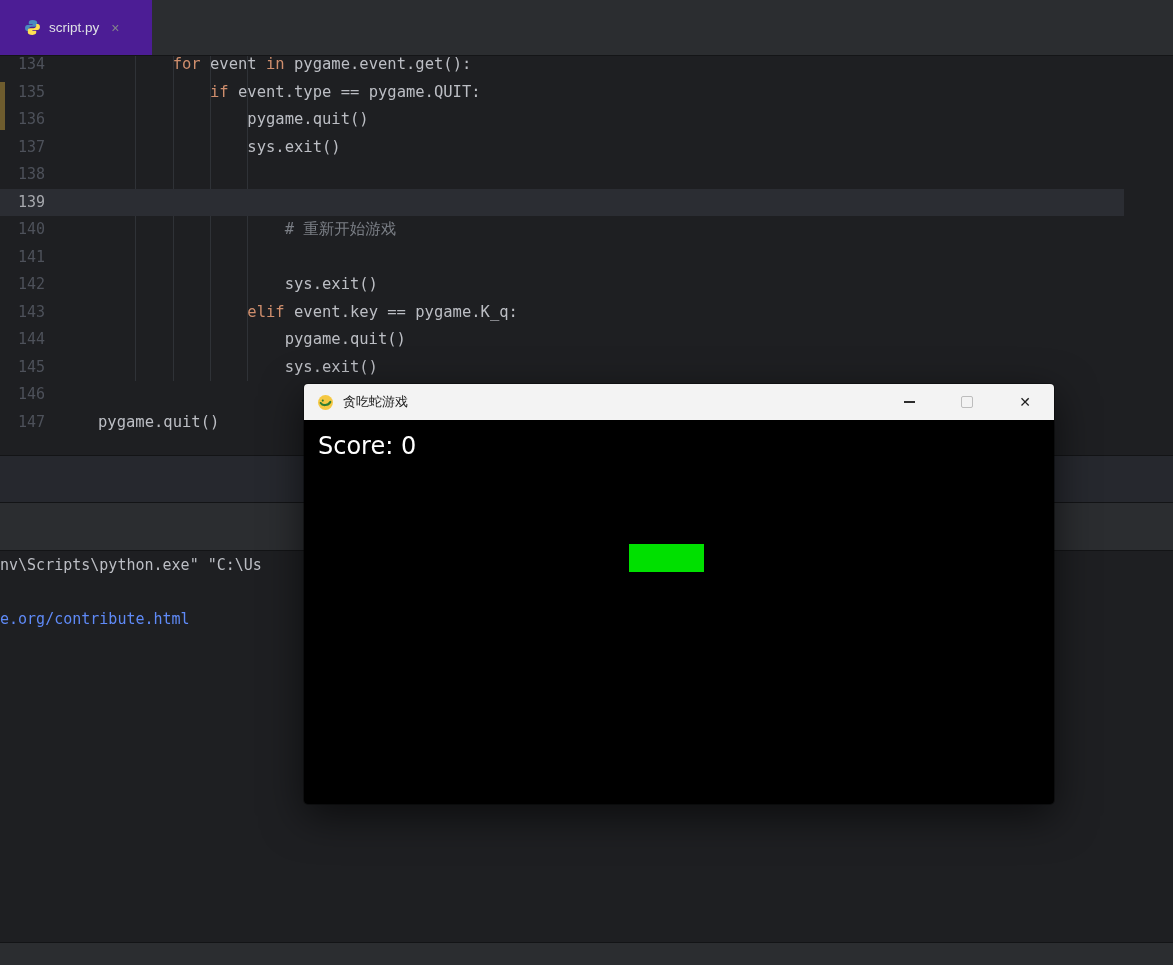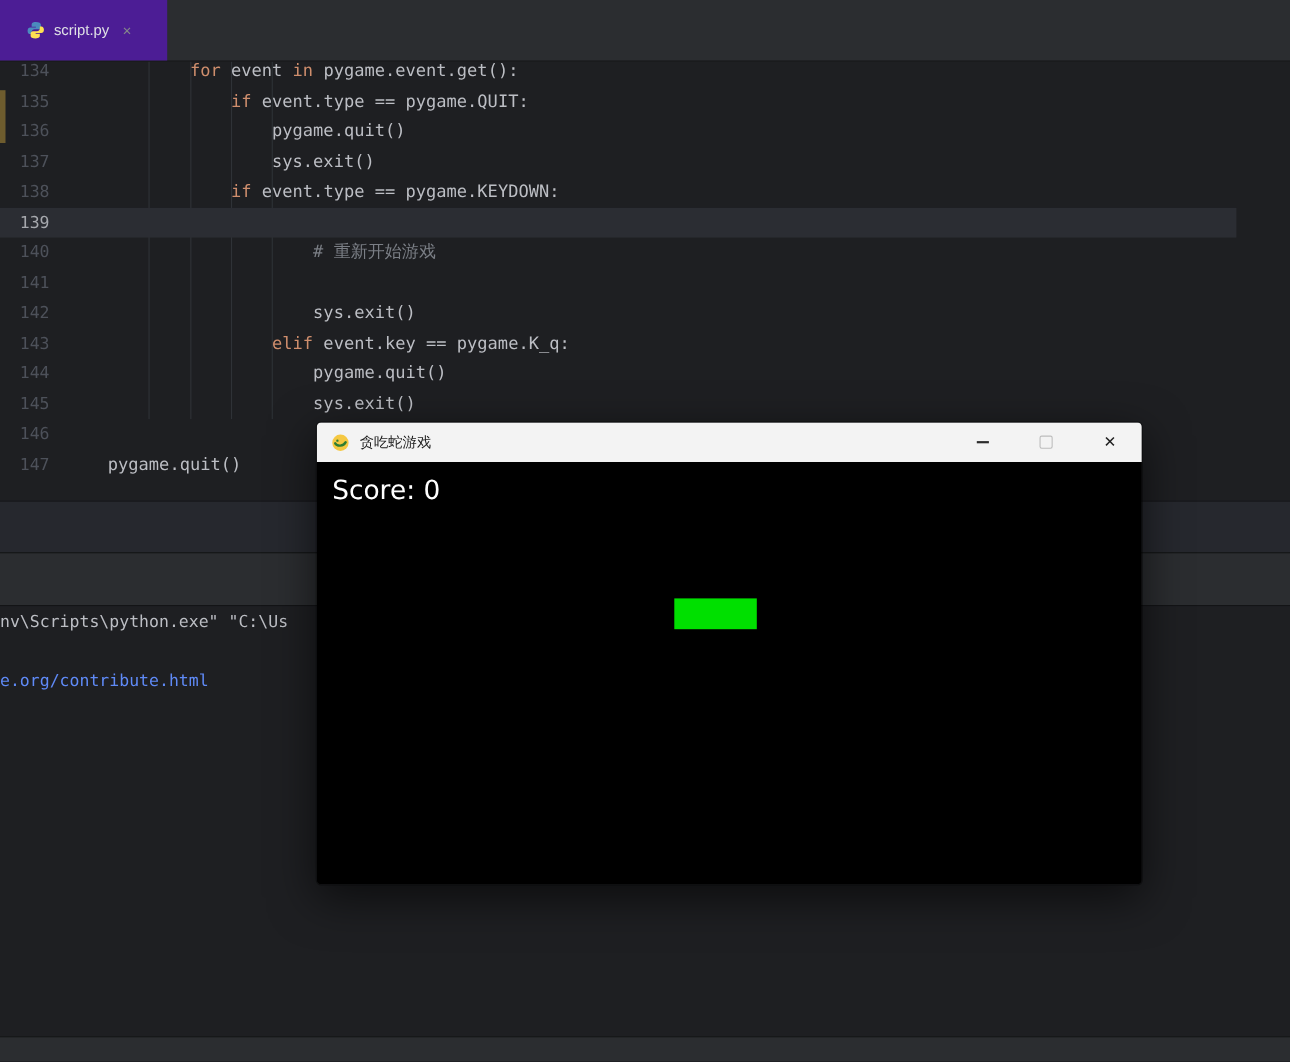--- a/index.html
+++ b/index.html
@@ -35,21 +35,21 @@
     border-top:1px solid #131416;box-sizing:border-box;}
   .band-b{position:absolute;left:0;right:0;top:502px;height:49px;background:#2b2d30;
     border-top:1px solid #131416;border-bottom:1px solid #131416;box-sizing:border-box;}
   .console-line{position:absolute;left:0;font-size:15px;color:#bcbec4;white-space:pre;}
   .console-line.l1{top:556px;}
   .console-link{position:absolute;left:0;top:610px;font-size:15px;color:#5f8af7;
     white-space:pre;cursor:pointer;}
   .statusbar{position:absolute;left:0;right:0;top:942px;height:23px;background:#2b2d30;
     border-top:1px solid #131416;box-sizing:border-box;}
   
-  .gwin{position:absolute;left:288px;top:384px;width:750px;border-radius:4px;overflow:hidden;
+  .gwin{position:absolute;left:304px;top:384px;width:750px;border-radius:4px;overflow:hidden;
     z-index:10;box-shadow:0 12px 42px rgba(0,0,0,.6),0 0 0 1px rgba(0,0,0,.35);}
   .gtitle{height:36px;background:#f3f3f3;display:flex;align-items:center;
     font-family:"Liberation Sans",sans-serif;font-size:13px;color:#1b1b1b;}
   .gicon{width:17px;height:17px;margin-left:13px;display:inline-flex;}
   .gname{margin-left:9px;}
   .gbtns{margin-left:auto;display:flex;height:36px;}
   .wbtn{width:58px;height:36px;display:flex;align-items:center;justify-content:center;cursor:pointer;}
   .min-glyph{display:inline-block;width:11px;height:1.5px;background:#2c2c2c;}
   .max-glyph{display:inline-block;width:10px;height:10px;border:1.2px solid #bdbdbd;border-radius:2px;}
   .close-glyph{font-size:14px;color:#1d1d1d;font-family:"DejaVu Sans",sans-serif;}
@@ -68,21 +68,21 @@
       <i style="left:135px"></i>
         <i style="left:173px"></i>
       <i style="left:210px"></i>
         <i style="left:247px"></i>
     </div>
     <div>
         <div class="line-row"><div class="gutter-no">134</div><div class="code"><span class="tk-p">        </span><span class="tk-k">for</span><span class="tk-p"> event </span><span class="tk-k">in</span><span class="tk-p"> pygame.event.get():</span></div></div>
         <div class="line-row"><div class="gutter-no">135</div><div class="code"><span class="tk-p">            </span><span class="tk-k">if</span><span class="tk-p"> event.type == pygame.QUIT:</span></div></div>
         <div class="line-row"><div class="gutter-no">136</div><div class="code"><span class="tk-p">                pygame.quit()</span></div></div>
         <div class="line-row"><div class="gutter-no">137</div><div class="code"><span class="tk-p">                sys.exit()</span></div></div>
-        <div class="line-row"><div class="gutter-no">138</div><div class="code"><span class="tk-p">            </span><span class="tk-k">if</span><span class="tk-p"> event.type == pygame.KEYDOWN:</span></div></div>
+        <div class="line-row"><div class="gutter-no">138</div></div>
         <div class="line-row current"><div class="gutter-no">139</div></div>
         <div class="line-row"><div class="gutter-no">140</div><div class="code"><span class="tk-p">                    </span><span class="tk-c"># 重新开始游戏</span></div></div>
         <div class="line-row"><div class="gutter-no">141</div></div>
         <div class="line-row"><div class="gutter-no">142</div><div class="code"><span class="tk-p">                    sys.exit()</span></div></div>
         <div class="line-row"><div class="gutter-no">143</div><div class="code"><span class="tk-p">                </span><span class="tk-k">elif</span><span class="tk-p"> event.key == pygame.K_q:</span></div></div>
         <div class="line-row"><div class="gutter-no">144</div><div class="code"><span class="tk-p">                    pygame.quit()</span></div></div>
         <div class="line-row"><div class="gutter-no">145</div><div class="code"><span class="tk-p">                    sys.exit()</span></div></div>
         <div class="line-row"><div class="gutter-no">146</div><div class="code"><span class="tk-p"></span></div></div>
         <div class="line-row"><div class="gutter-no">147</div><div class="code"><span class="tk-p">pygame.quit()</span></div></div>
       </div>

